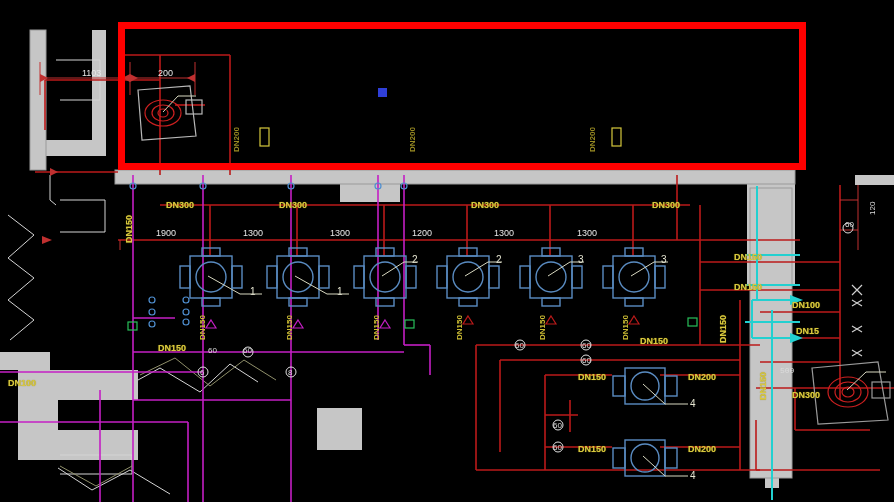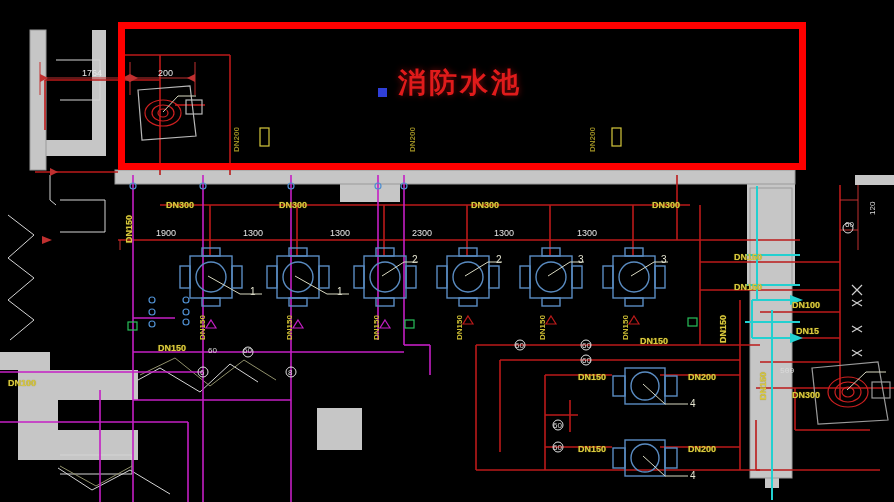--- a/index.html
+++ b/index.html
@@ -307,41 +307,40 @@
         <circle cx="586" cy="360" r="5"></circle>
       <circle cx="558" cy="425" r="5"></circle>
         <circle cx="558" cy="447" r="5"></circle>
       <circle cx="848" cy="228" r="5"></circle>
     </g>
   </svg>
 
   <div class="hl" style="left:118px;top:22px;width:688px;height:148px;"></div>
 
   <div class="bluesq" style="left:378px;top:88px;width:9px;height:9px;"></div>
-  <div class="title" style="left:398px;top:64px;">消防水池</div>
-
-  <div class="lbl dim" style="left:82px;top:68px;">1764</div>
+
+  <div class="lbl dim" style="left:82px;top:68px;">1103</div>
   <div class="lbl dim" style="left:158px;top:68px;">200</div>
 
   <div class="lbl dn" style="left:166px;top:200px;">DN300</div>
   <div class="lbl dn" style="left:279px;top:200px;">DN300</div>
   <div class="lbl dn" style="left:471px;top:200px;">DN300</div>
   <div class="lbl dn" style="left:652px;top:200px;">DN300</div>
 
   <div class="lbl dn vert" style="left:124px;top:243px;">DN150</div>
   <div class="lbl dn-sm vert" style="left:232px;top:152px;color:#9a8c23;">DN200</div>
   <div class="lbl dn-sm vert" style="left:408px;top:152px;color:#9a8c23;">DN200</div>
   <div class="lbl dn-sm vert" style="left:588px;top:152px;color:#9a8c23;">DN200</div>
   <div class="lbl dn vert" style="left:718px;top:343px;">DN150</div>
   <div class="lbl dn vert" style="left:758px;top:400px;">DN150</div>
 
   <div class="lbl dim" style="left:156px;top:228px;">1900</div>
   <div class="lbl dim" style="left:243px;top:228px;">1300</div>
   <div class="lbl dim" style="left:330px;top:228px;">1300</div>
-  <div class="lbl dim" style="left:412px;top:228px;">2300</div>
+  <div class="lbl dim" style="left:412px;top:228px;">1200</div>
   <div class="lbl dim" style="left:494px;top:228px;">1300</div>
   <div class="lbl dim" style="left:577px;top:228px;">1300</div>
 
   <div class="lbl leadnum" style="left:250px;top:286px;">1</div>
   <div class="lbl leadnum" style="left:337px;top:286px;">1</div>
   <div class="lbl leadnum" style="left:412px;top:254px;">2</div>
   <div class="lbl leadnum" style="left:496px;top:254px;">2</div>
   <div class="lbl leadnum" style="left:578px;top:254px;">3</div>
   <div class="lbl leadnum" style="left:661px;top:254px;">3</div>
 

